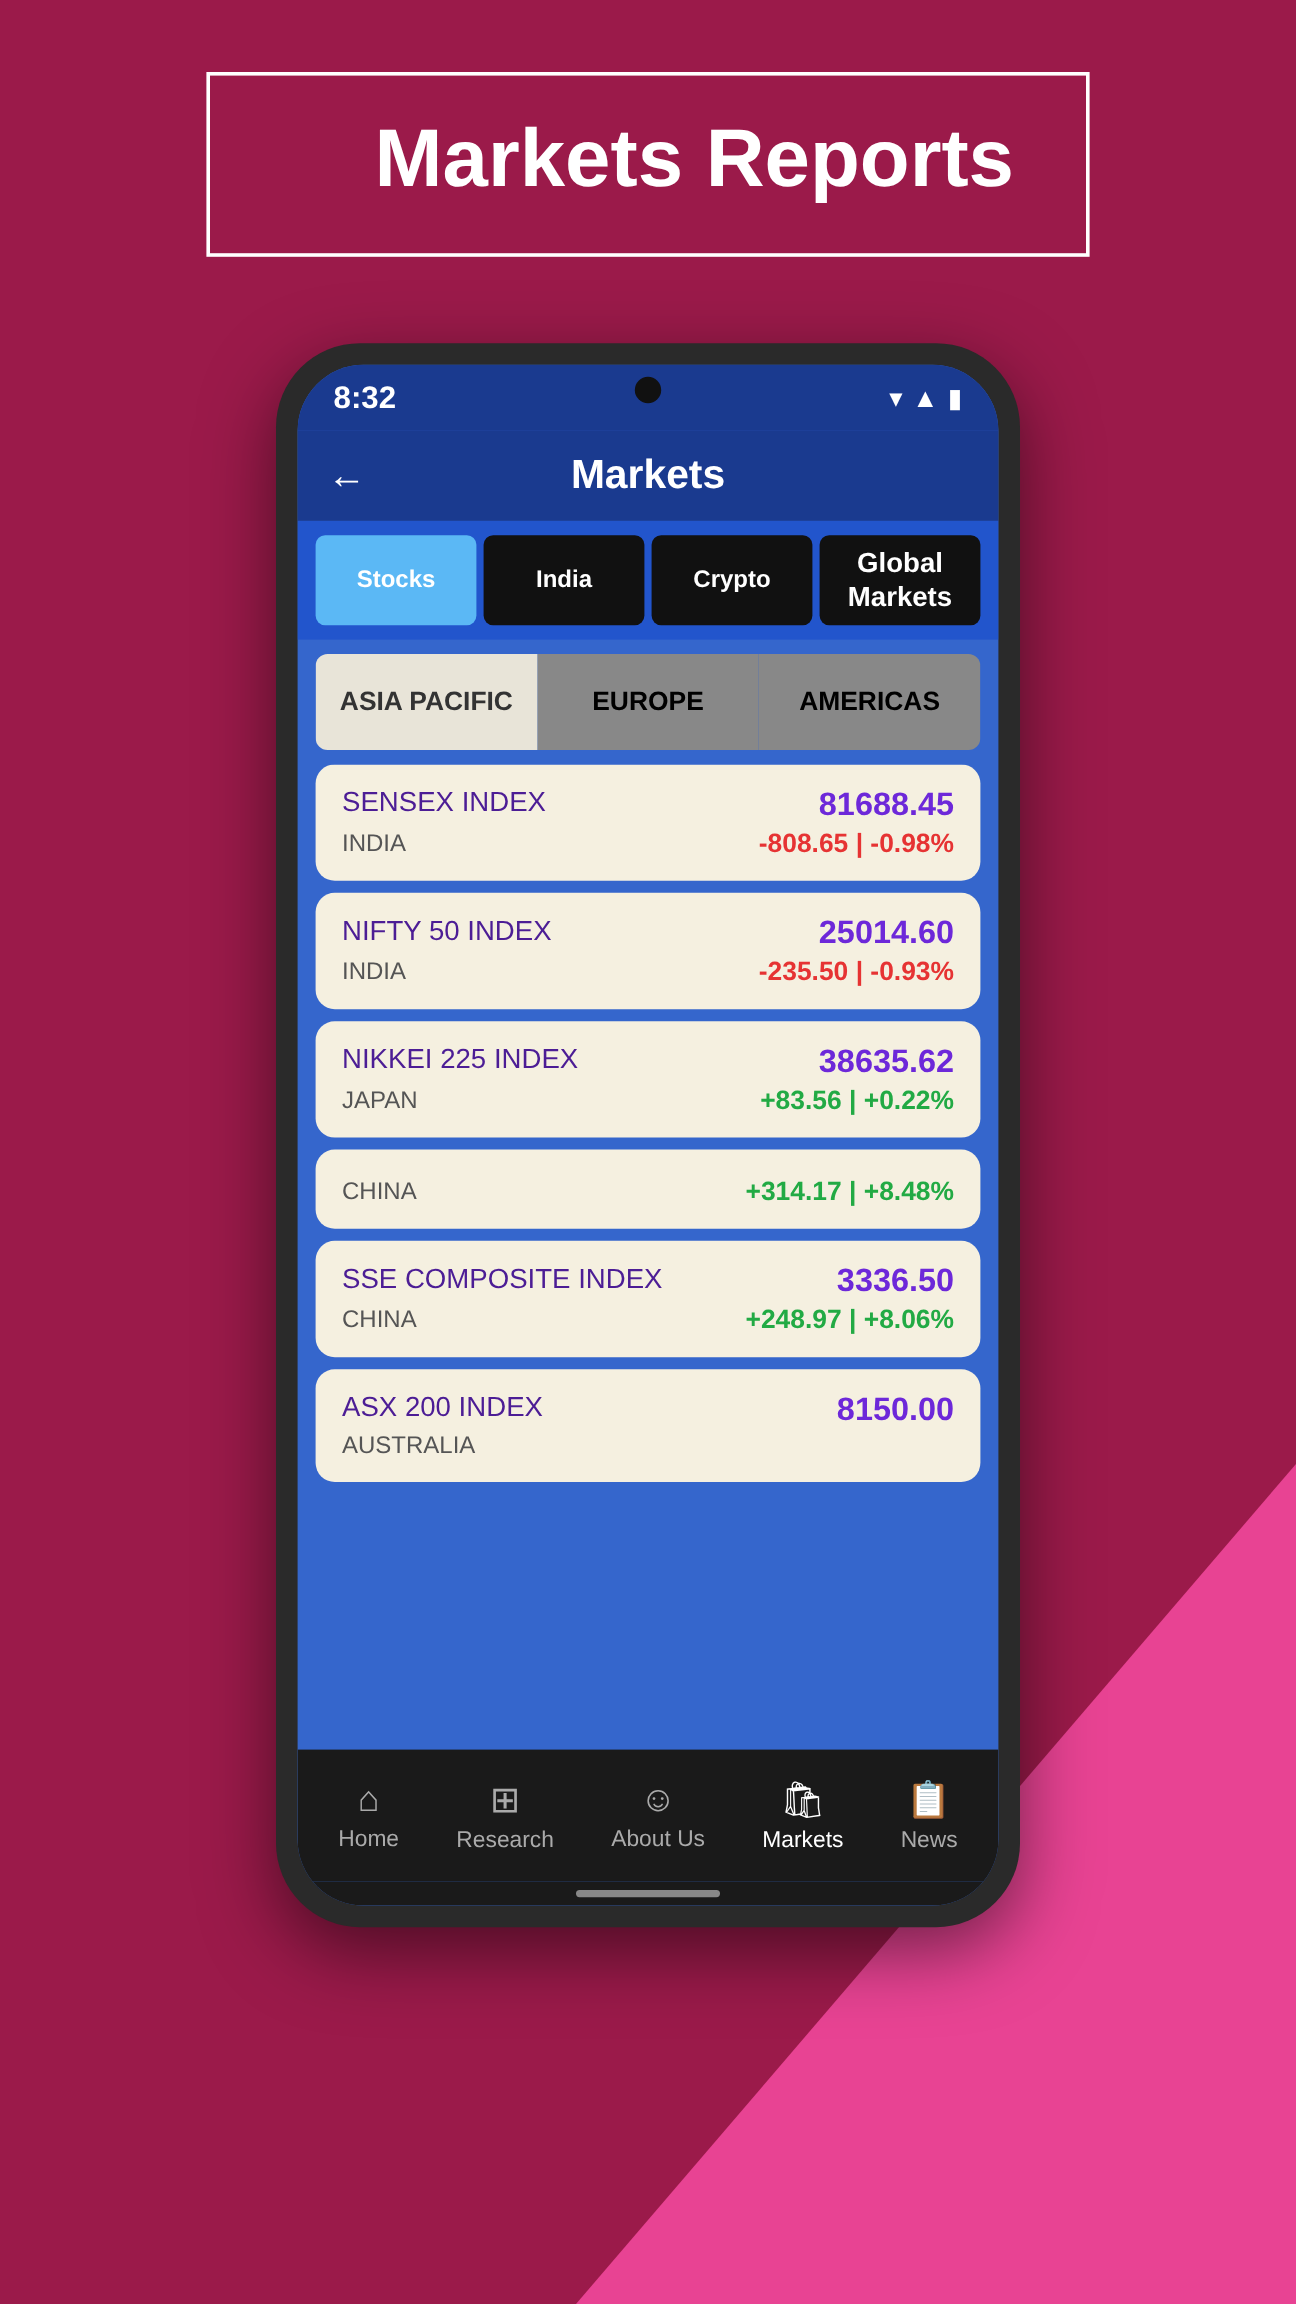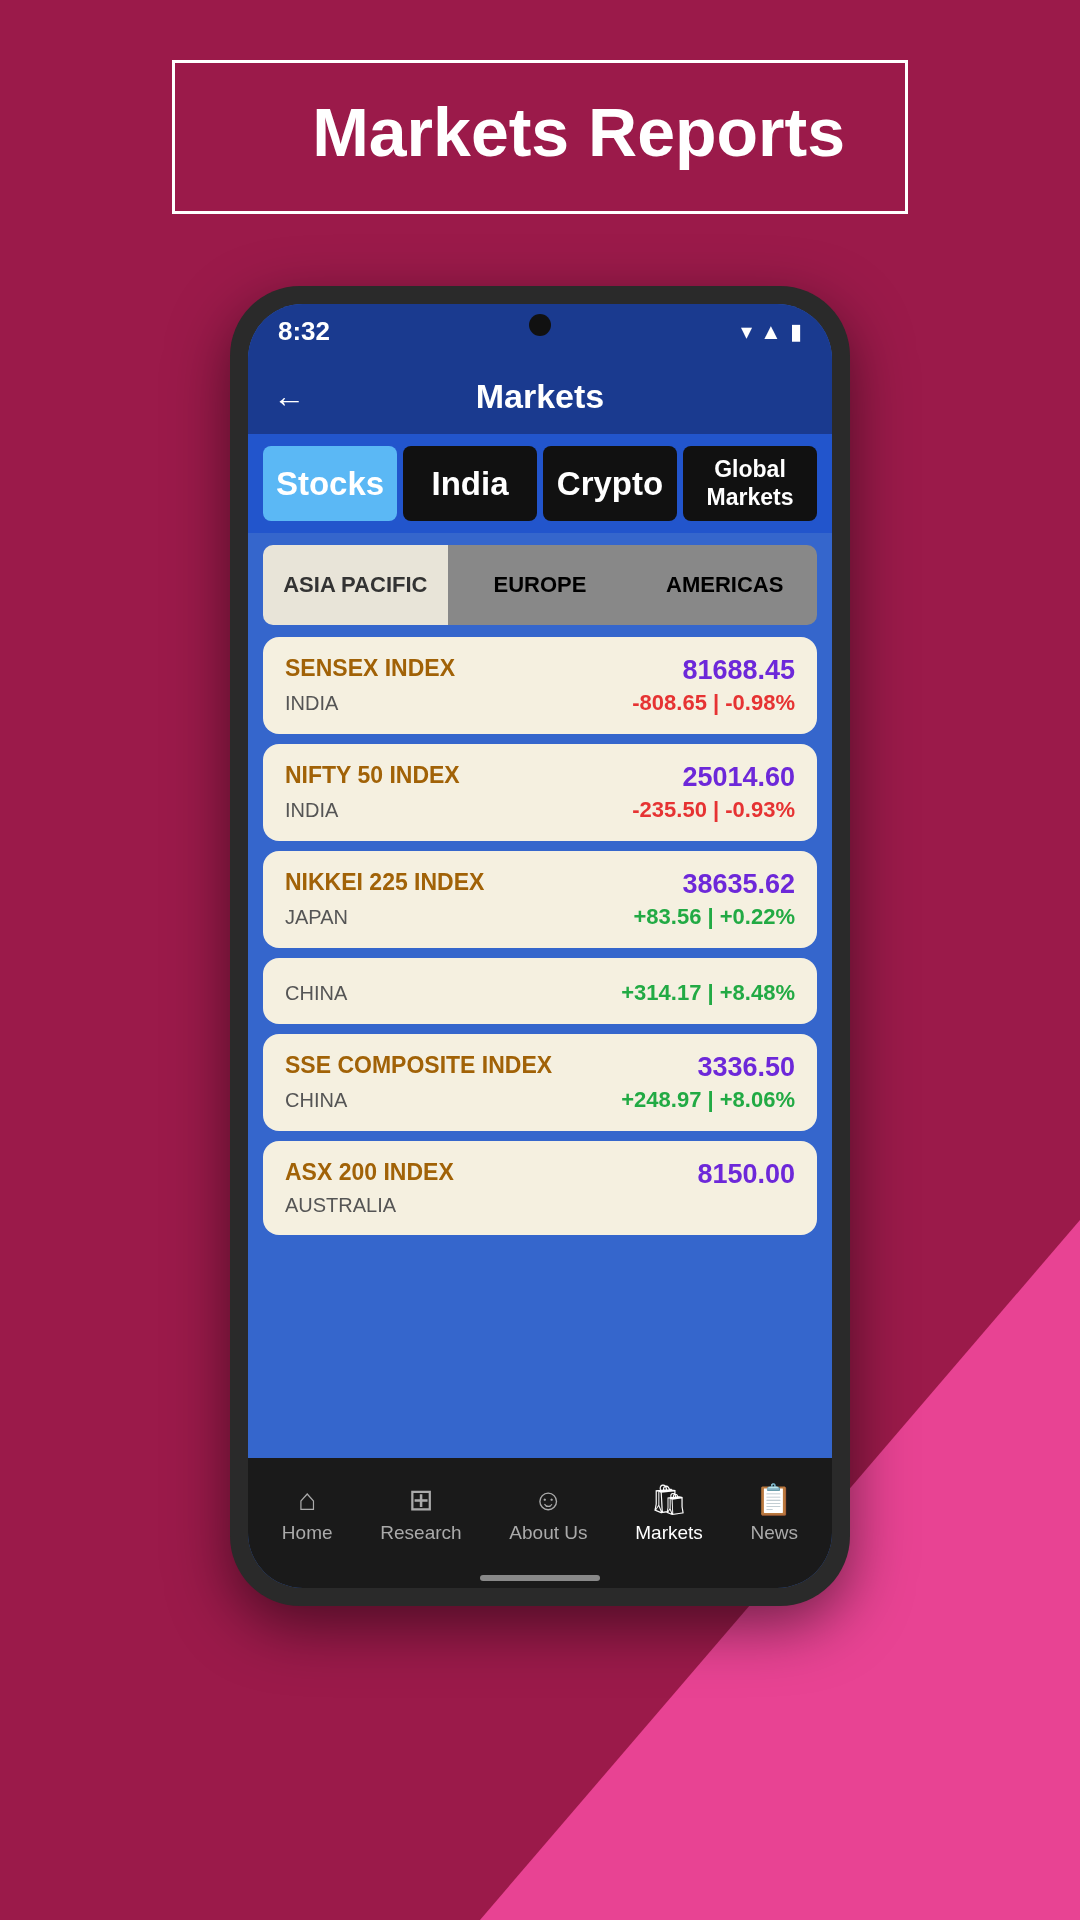--- a/index.html
+++ b/index.html
@@ -153,21 +153,21 @@
       flex-shrink: 0;
     }
 
     .tab-item {
       flex: 1;
       height: 75px;
       border-radius: 8px;
       display: flex;
       align-items: center;
       justify-content: center;
-      font-size: 33px;
+      font-size: 20px;
       font-weight: bold;
       cursor: pointer;
     }
 
     .tab-item.active {
       background: #5bb8f5;
       color: white;
     }
 
     .tab-item.inactive {
@@ -232,22 +232,22 @@
     }
 
     .market-card-top {
       display: flex;
       justify-content: space-between;
       align-items: flex-start;
     }
 
     .market-name {
       font-size: 23px;
-      font-weight: bold;
-      color: #a16207;
+      font-weight: normal;
+      color: #4c1d95;
       text-align: center;
     }
 
     .market-value {
       font-size: 27px;
       font-weight: bold;
       color: #6d28d9;
     }
 
     .market-card-bottom {

